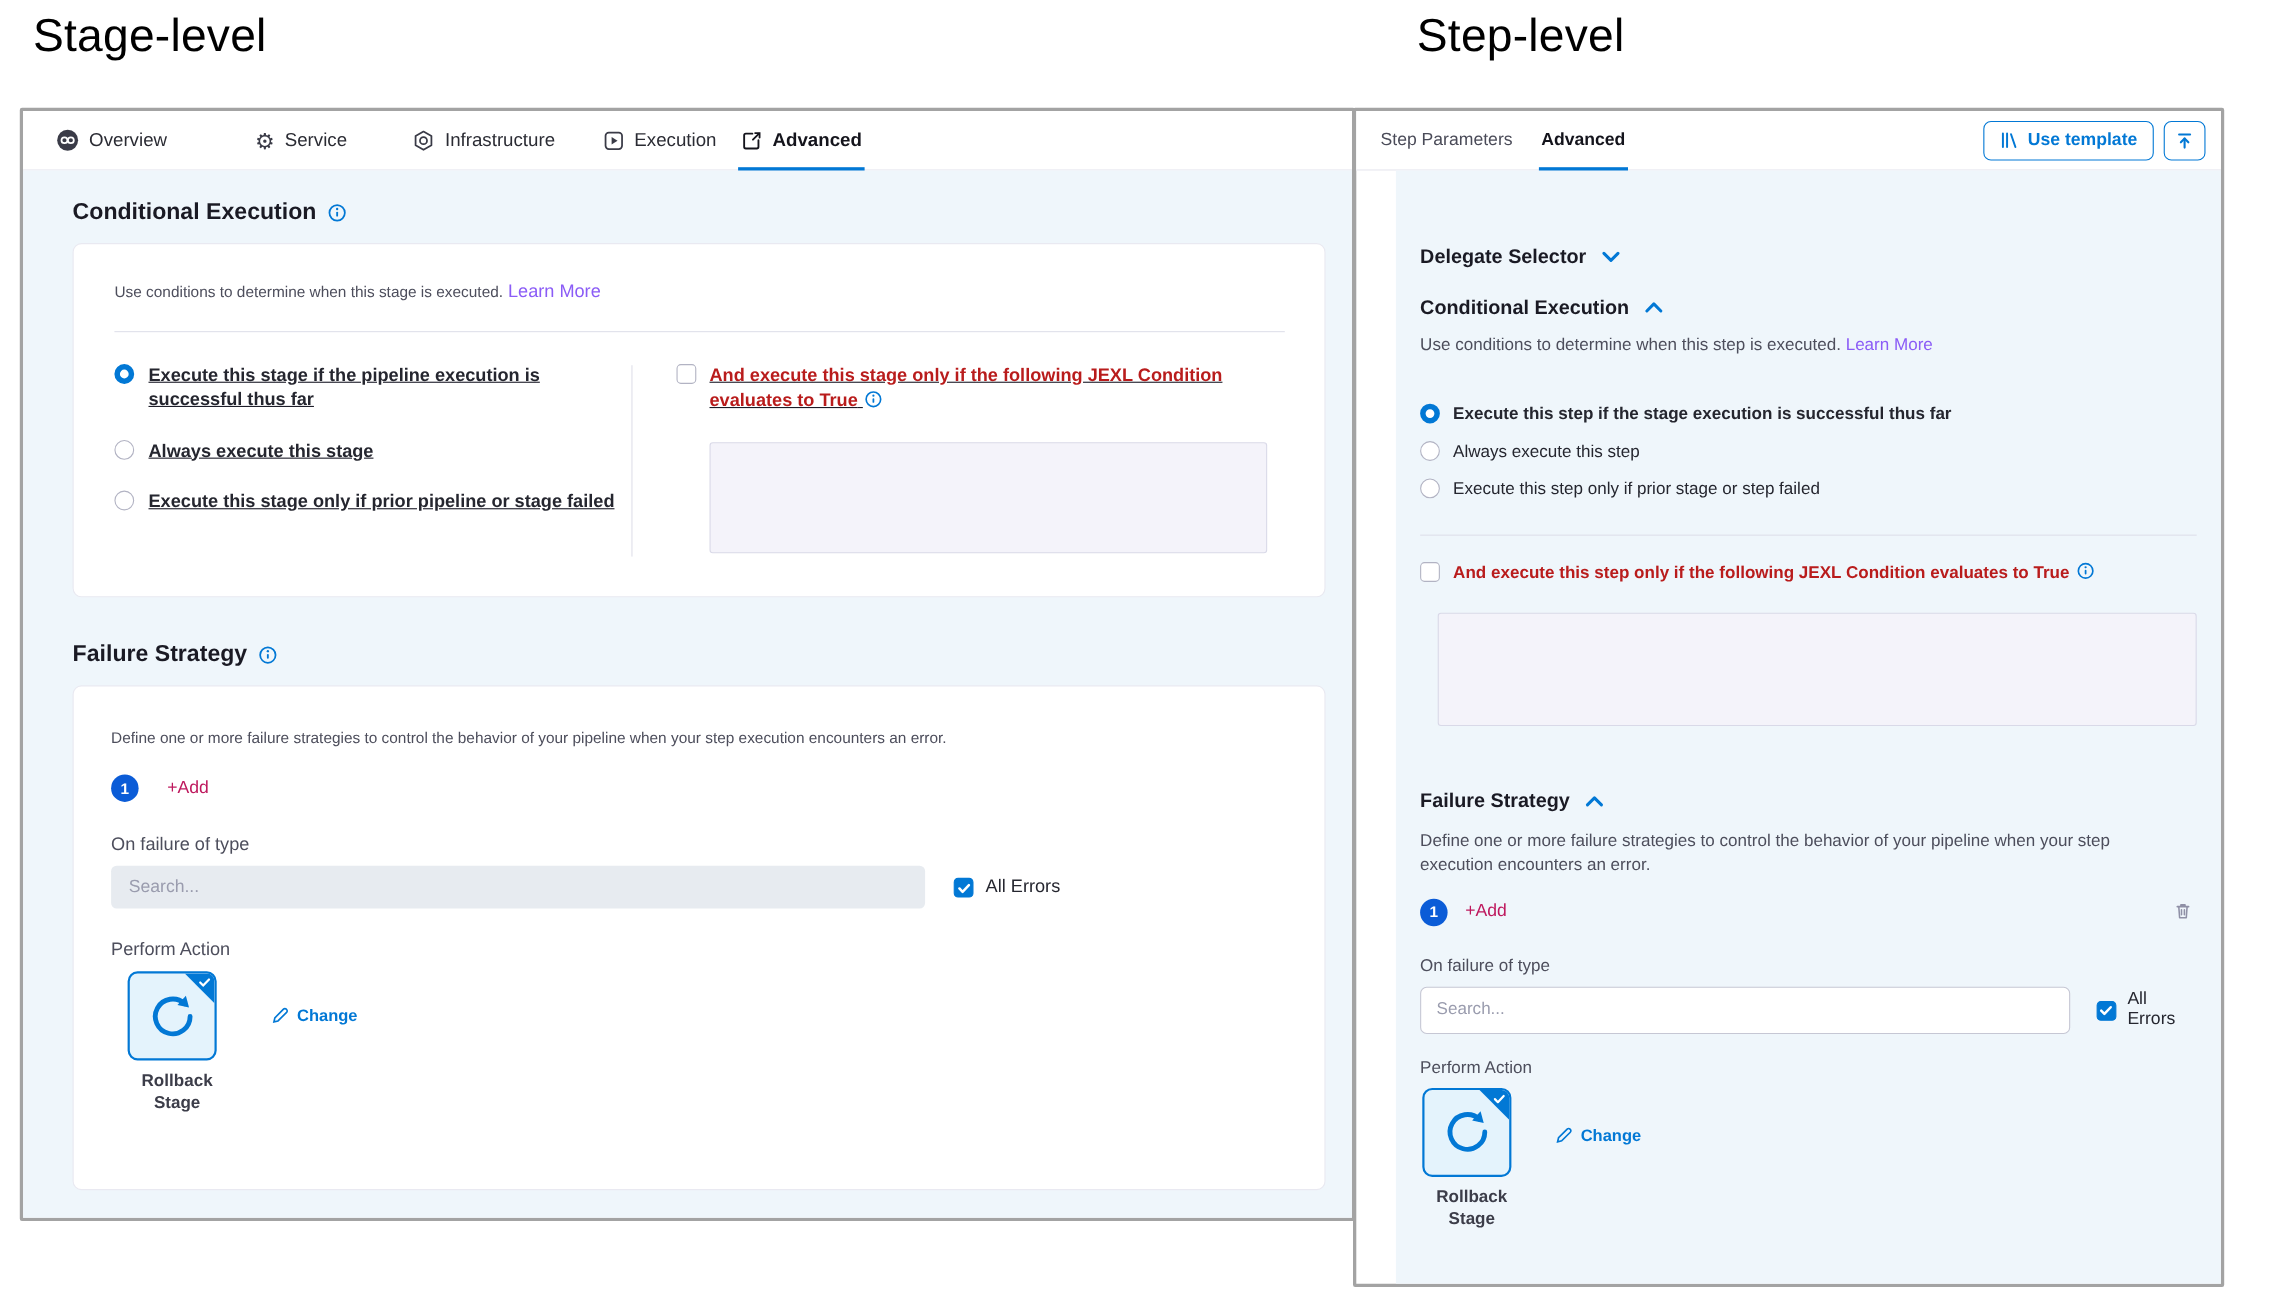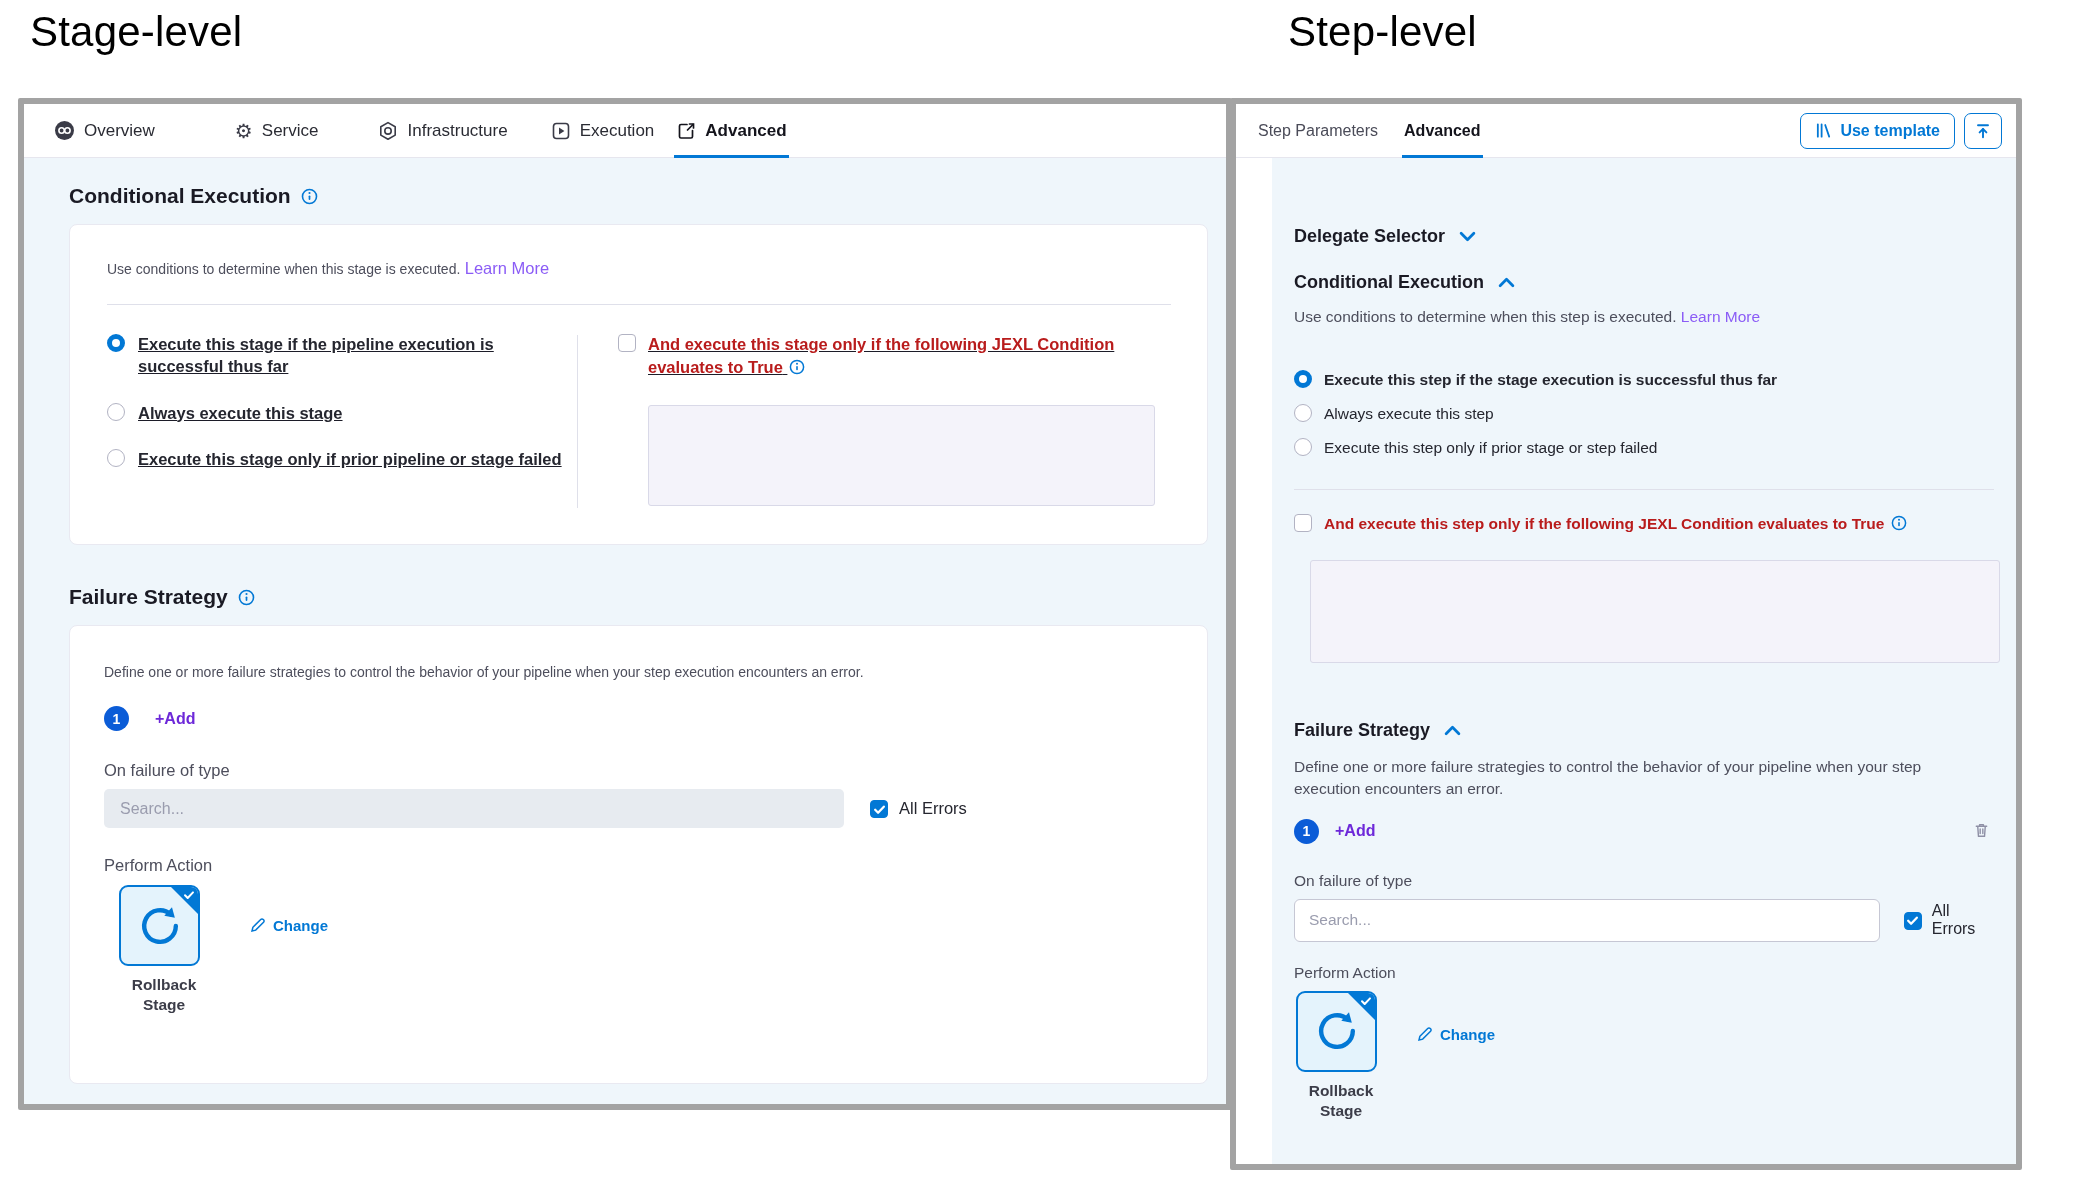--- a/index.html
+++ b/index.html
@@ -4,21 +4,21 @@
 <style>
   html,body{margin:0;padding:0;}
   body{
     width:2087px;height:1189px;position:relative;background:#ffffff;
     font-family:"Liberation Sans",sans-serif;color:#1c1c28;overflow:hidden;
   }
   .page-title{position:absolute;top:8px;font-size:42px;font-weight:400;color:#000;letter-spacing:.2px;}
   #stage-title{left:30px;}
   #step-title{left:1288px;}
 
-  .panel{position:absolute;top:98px;background:#fff;border:6px solid #a3a3a3;border-radius:2px;box-sizing:border-box;}
+  .panel{position:absolute;top:98px;background:#fff;border:3px solid #a3a3a3;border-radius:2px;box-sizing:border-box;}
   #stage-panel{left:18px;width:1214px;height:1012px;}
   #step-panel{left:1230px;width:792px;height:1072px;}
 
   
   .tabbar{height:54px;display:flex;align-items:stretch;background:#fff;border-bottom:1px solid #e6e6ee;box-sizing:border-box;}
   .tab{display:flex;align-items:center;gap:9px;font-size:17px;color:#2a2b33;position:relative;cursor:pointer;white-space:nowrap;}
   .tab .ticon{display:flex;align-items:center;}
   .tab.active{font-weight:700;color:#14141c;}
   .tab.active::after{content:"";position:absolute;left:-2px;right:-2px;bottom:-1px;height:3px;background:#0278d5;}
   #stage-panel .tab:nth-child(1){margin-left:30px;}
@@ -68,21 +68,21 @@
   .checkbox.on{background:#0278d5;border-color:#0278d5;display:flex;align-items:center;justify-content:center;}
   .check-label{font-size:16.5px;font-weight:600;color:#b91c1c;line-height:1.4;max-width:470px;}
   .jexl-box{margin-top:26px;margin-left:30px;width:507px;height:101px;background:#f4f3fa;border:1px solid #d9d9e8;border-radius:3px;resize:none;box-sizing:border-box;outline:none;}
 
   
   #fs-head{margin-top:40px;}
   #fs-card{margin-top:16px;padding:38px 36px 30px 34px;width:1139px;height:459px;}
   .badge-row{display:flex;align-items:center;gap:26px;margin-top:26px;}
   .num-badge{width:25px;height:25px;border-radius:50%;background:#0b5cd7;color:#fff;font-size:14px;font-weight:700;
     display:flex;align-items:center;justify-content:center;cursor:pointer;}
-  .add-link{color:#6d28d9;font-size:16px;font-weight:700;cursor:pointer;}
+  .add-link{color:#be185d;font-size:16px;font-weight:400;cursor:pointer;}
   .field-label{margin-top:30px;font-size:16.5px;color:#4d4e5c;}
   .search-row{display:flex;align-items:center;margin-top:9px;}
   .search-gray{width:740px;height:39px;background:#e7ebf0;border:none;border-radius:5px;padding:0 16px;
     font-size:16px;color:#33343f;box-sizing:border-box;outline:none;font-family:"Liberation Sans",sans-serif;}
   .search-gray::placeholder{color:#9a9cae;}
   .search-white{width:608px;height:43px;background:#fff;border:1px solid #c6c7d4;border-radius:6px;padding:0 14px;
     font-size:15.5px;color:#33343f;box-sizing:border-box;outline:none;font-family:"Liberation Sans",sans-serif;}
   .search-white::placeholder{color:#9a9cae;}
   .allerr{display:flex;align-items:center;gap:11px;cursor:pointer;}
   .allerr-label{font-size:16.5px;color:#25262f;font-weight:500;}

